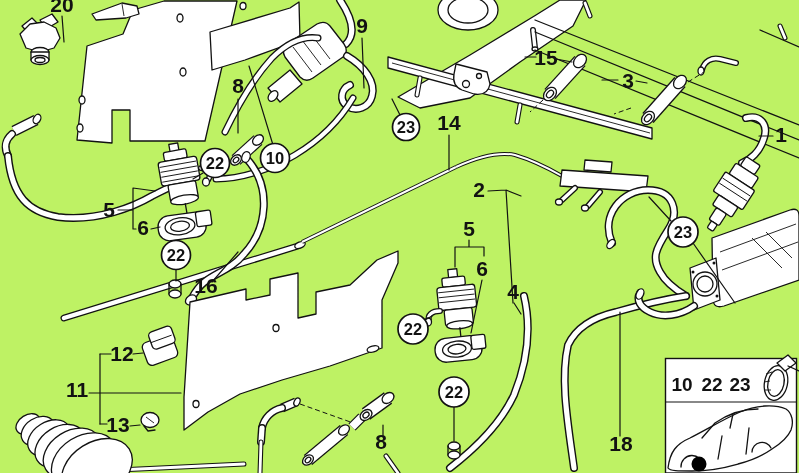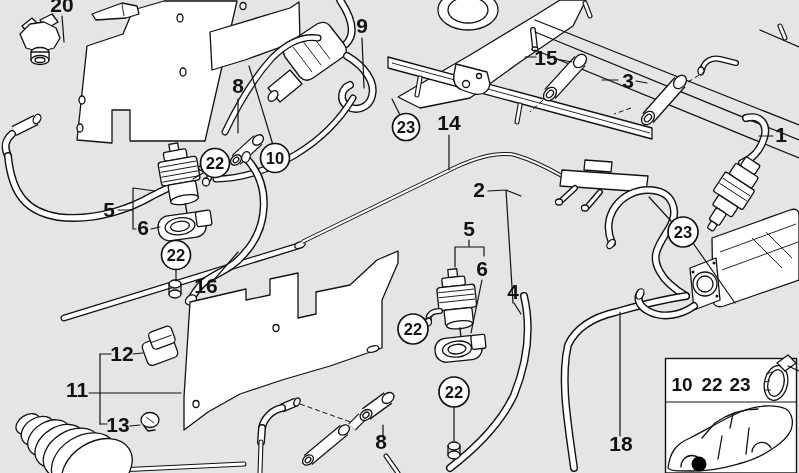--- a/index.html
+++ b/index.html
@@ -1,16 +1,16 @@
 <!DOCTYPE html>
 <html><head>
 <meta charset="utf-8">
 <style>
   html,body{margin:0;padding:0;background:#fff;}
-  .stage{position:relative;width:799px;height:473px;overflow:hidden;background:#e5e5e5;
+  .stage{position:relative;width:799px;height:473px;overflow:hidden;background:#bef264;
          font-family:"Liberation Sans",sans-serif;}
   svg{position:absolute;left:0;top:0;}
   .s  {stroke:#121212;stroke-width:1.3;fill:none;stroke-linecap:round;stroke-linejoin:round;}
   .s9 {stroke:#121212;stroke-width:.9;fill:none;}
   .f  {fill:#fff;stroke:#121212;stroke-width:1.3;stroke-linejoin:round;}
   .o8 {fill:none;stroke:#121212;stroke-width:8;stroke-linecap:round;}
   .i8 {fill:none;stroke:#fff;stroke-width:5.2;stroke-linecap:round;}
   .o7 {fill:none;stroke:#121212;stroke-width:7;stroke-linecap:round;}
   .i7 {fill:none;stroke:#fff;stroke-width:4.4;stroke-linecap:round;}
   .o5 {fill:none;stroke:#121212;stroke-width:5;stroke-linecap:round;}

